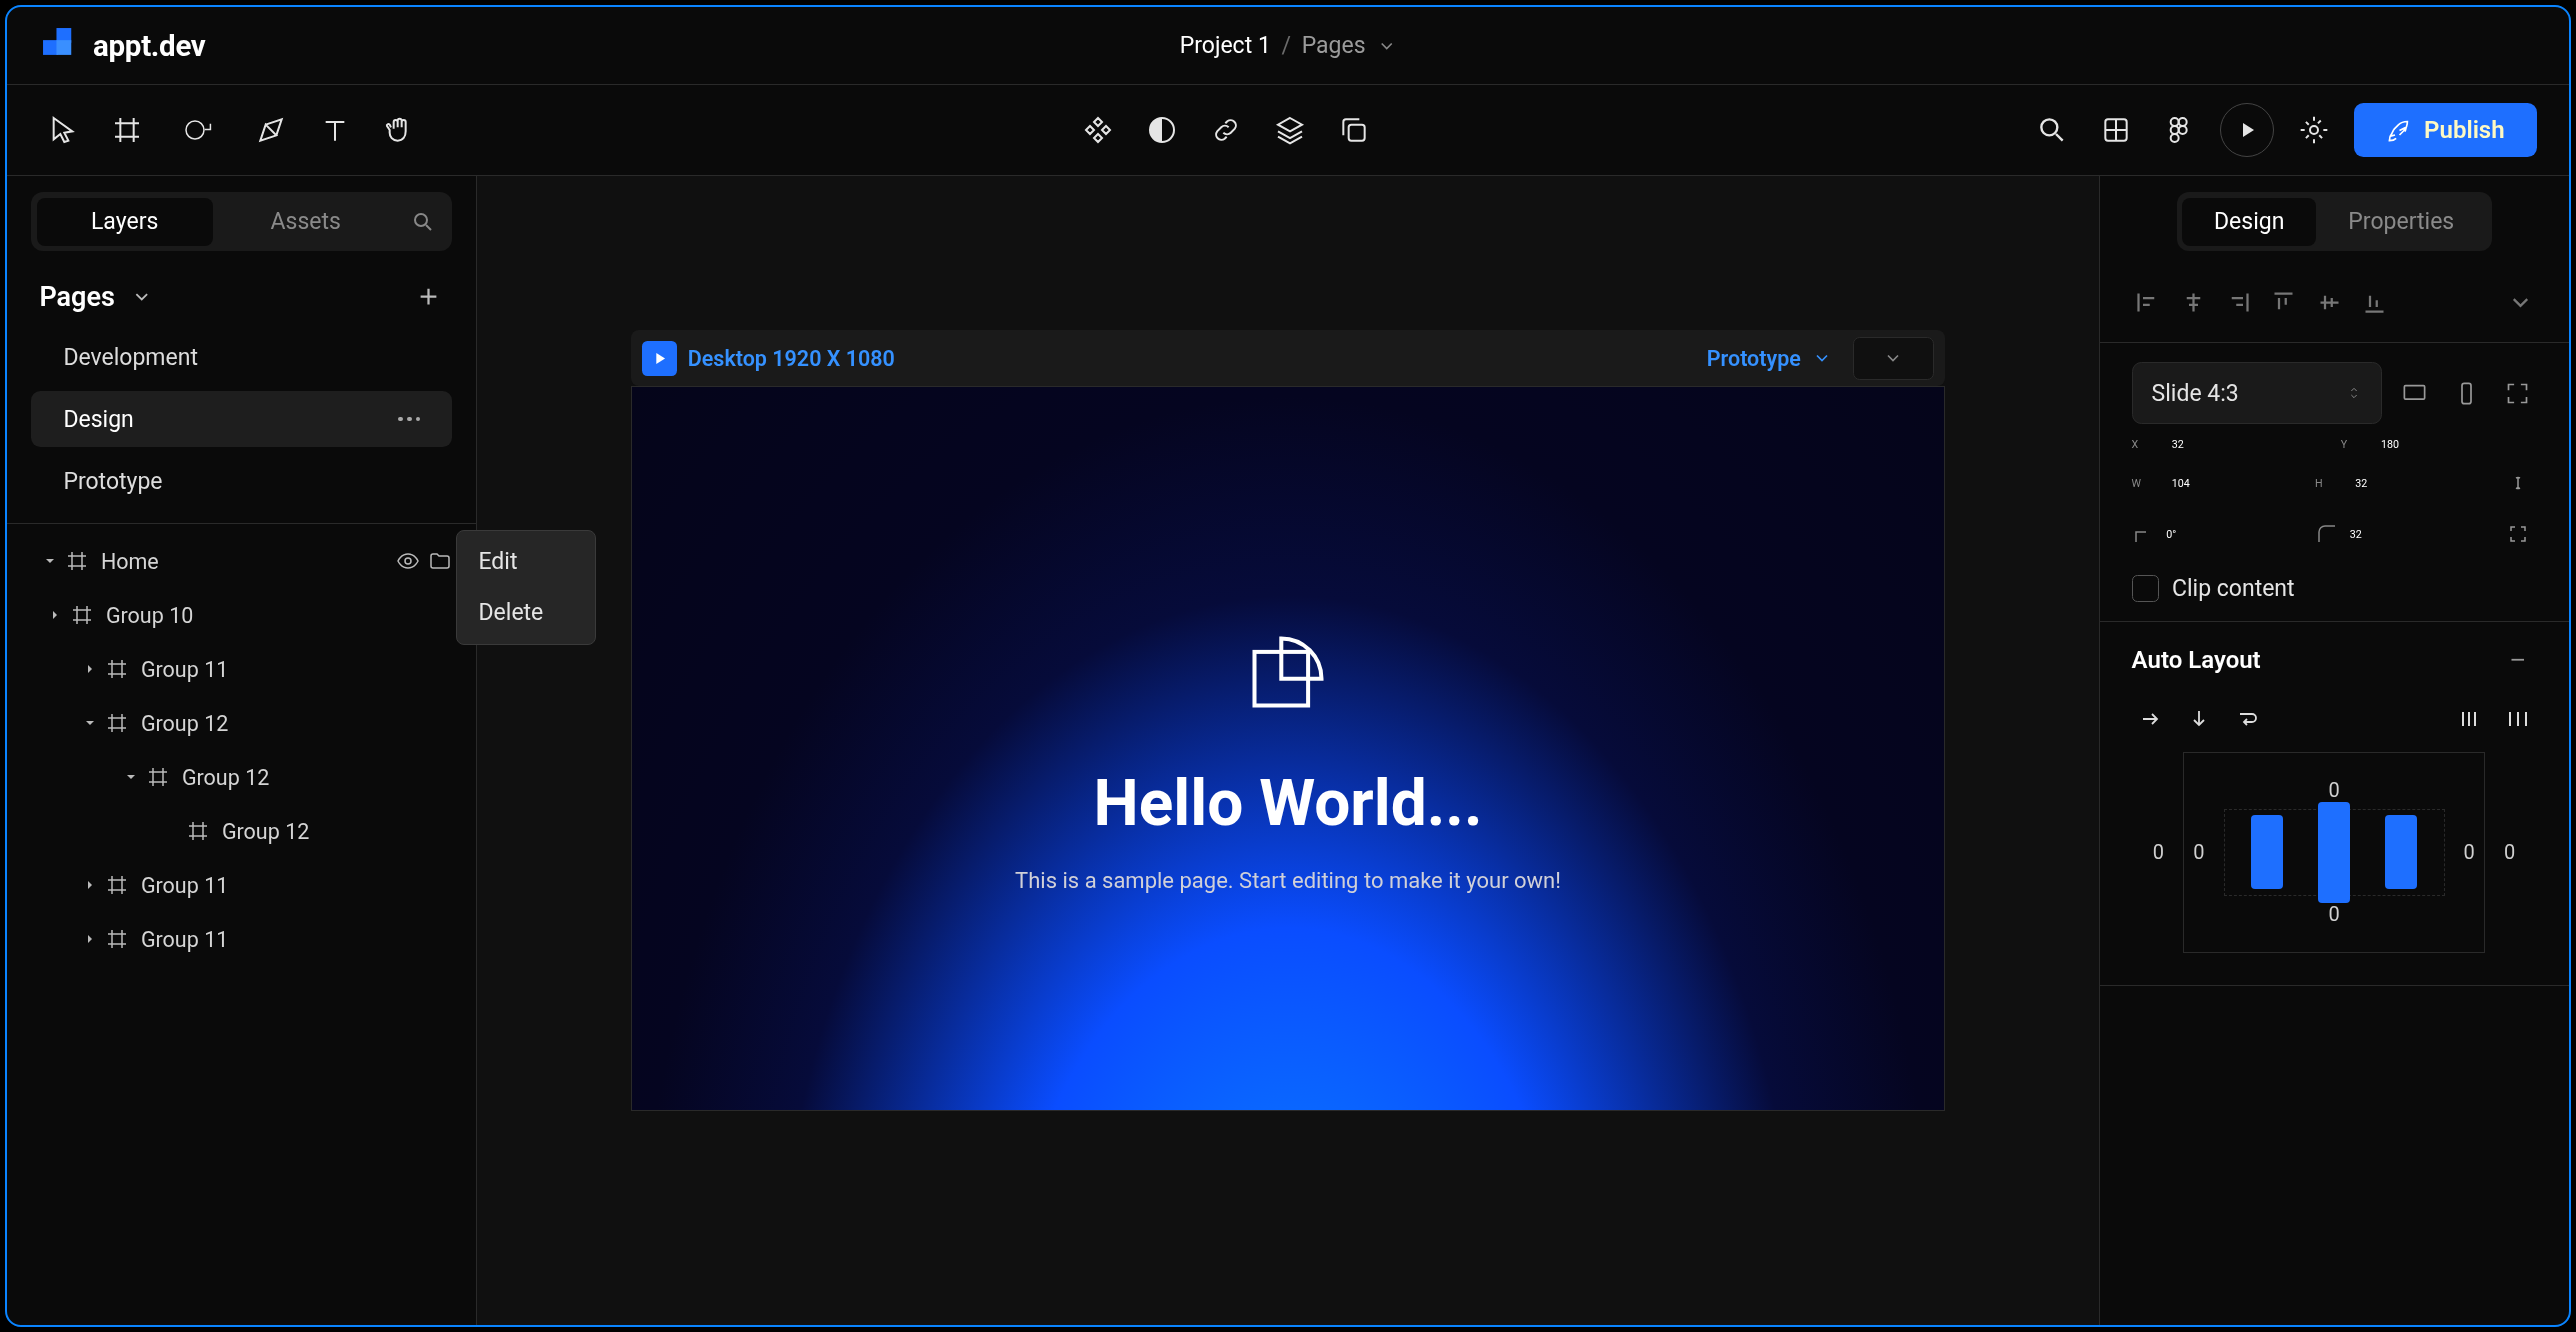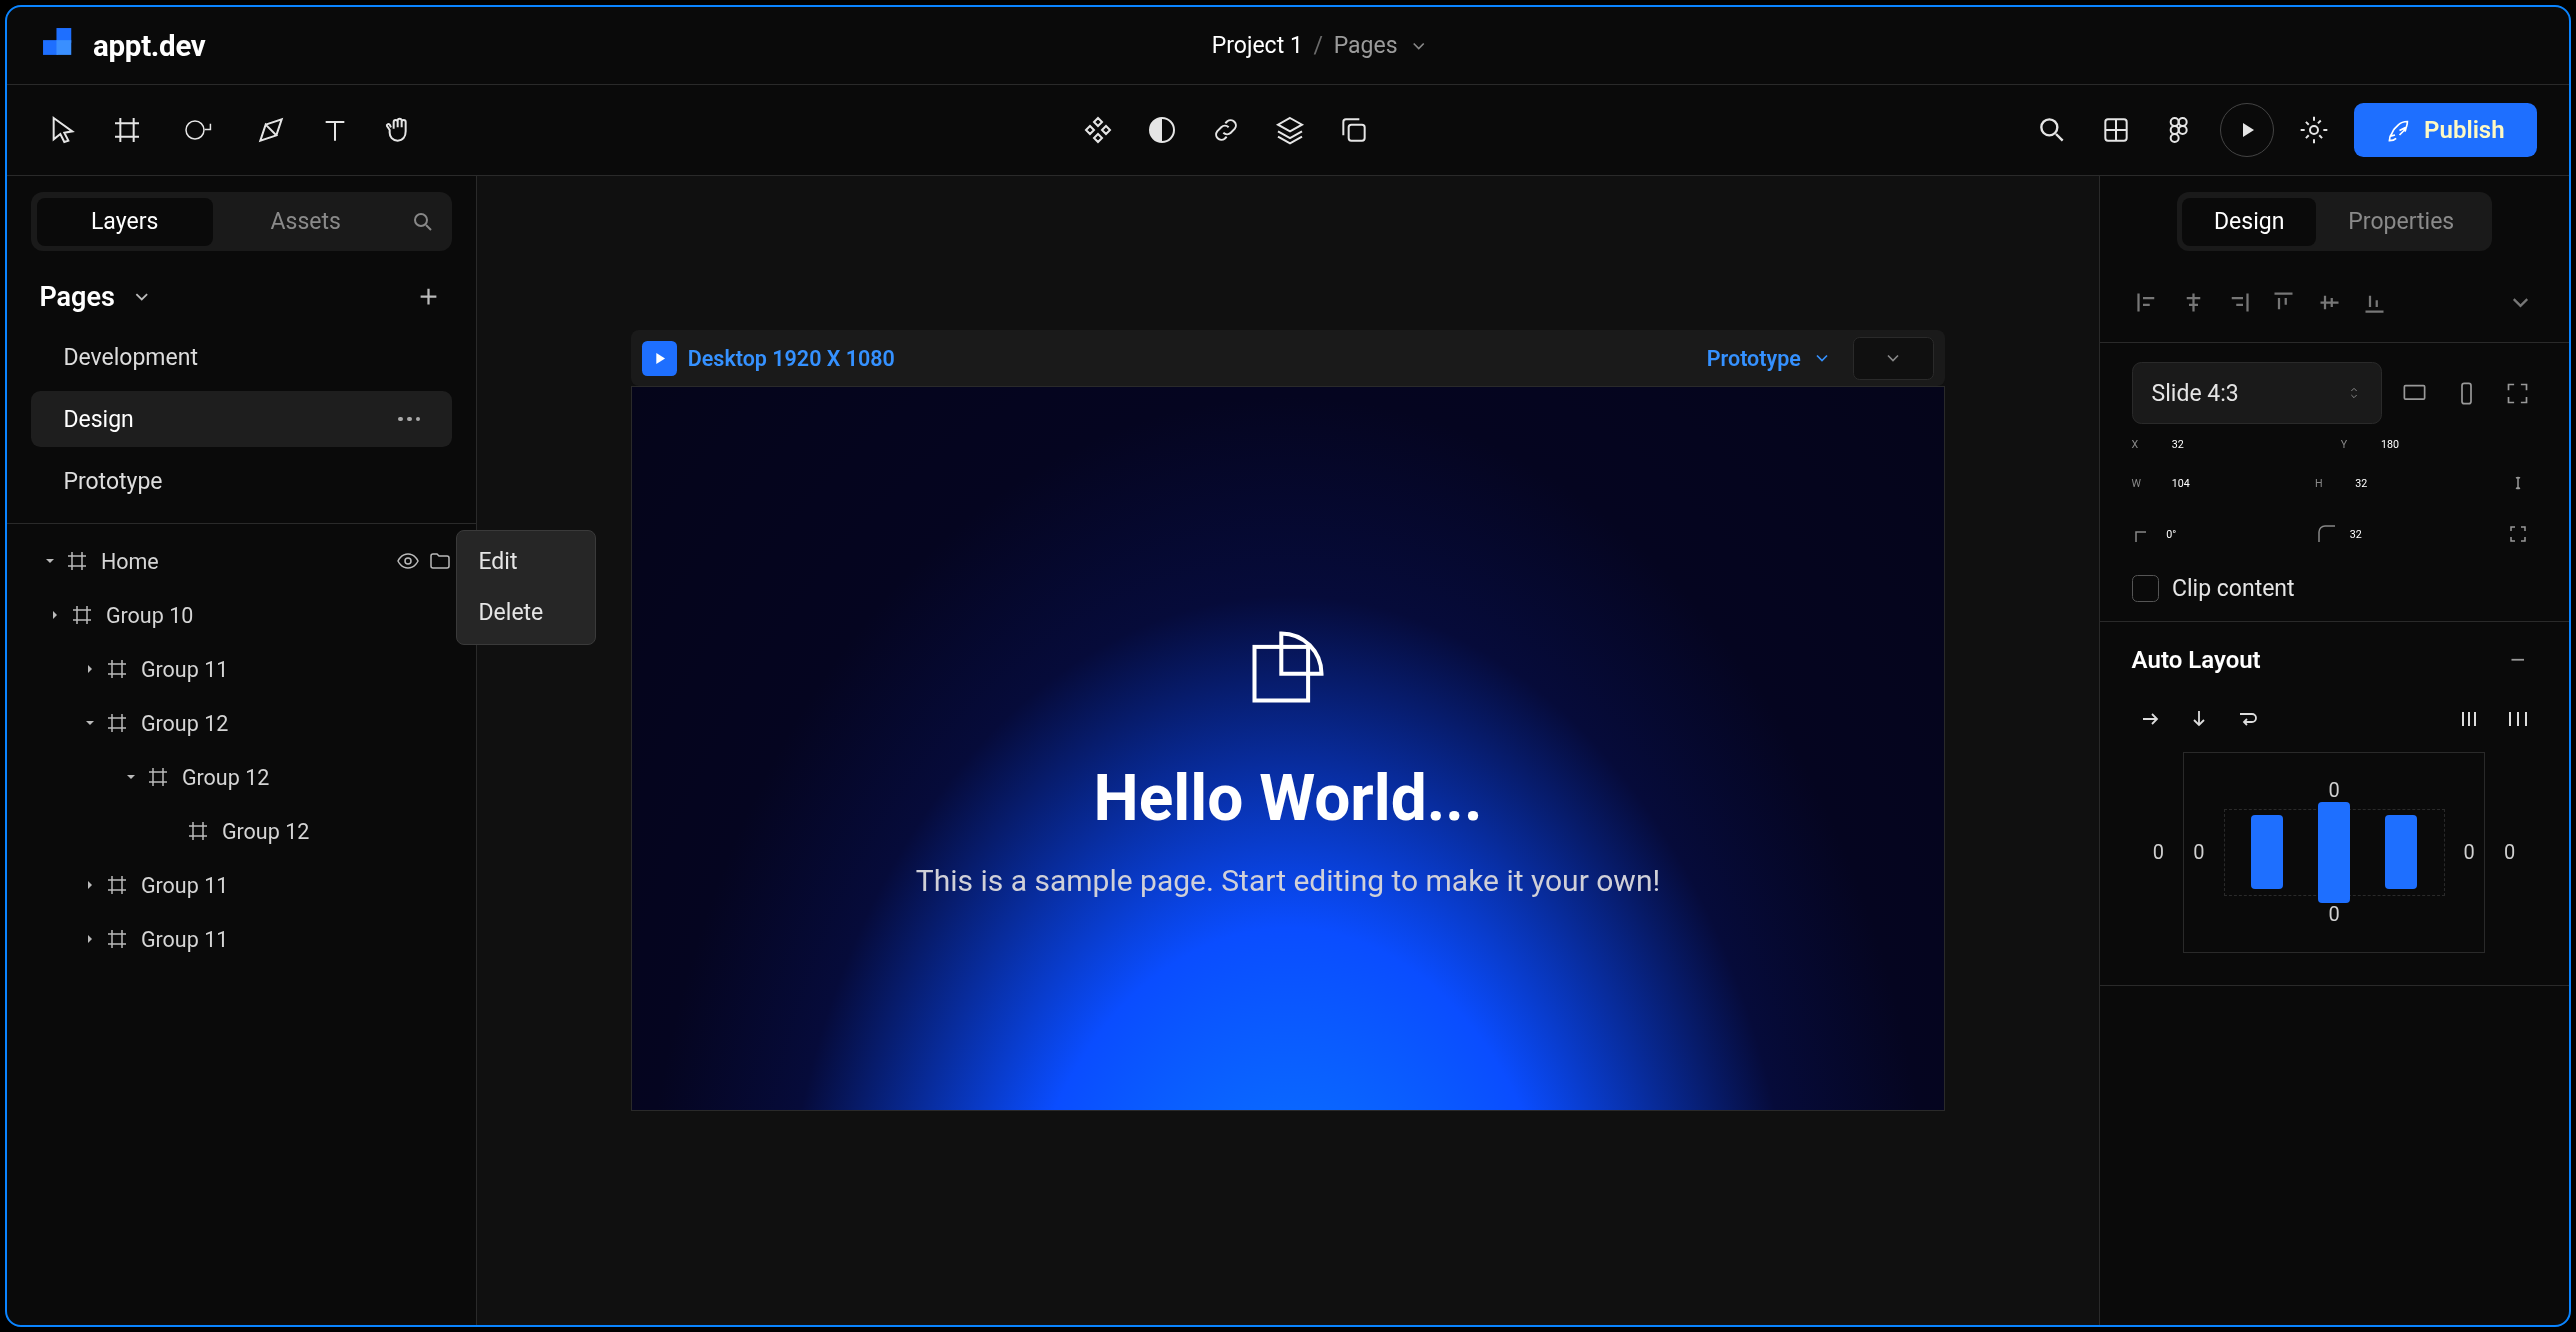--- a/index.html
+++ b/index.html
@@ -33,21 +33,20 @@
 .logo-text { font-size: 29.5px; font-weight: 700; color: #fff; letter-spacing: -0.3px; }
 .breadcrumb {
   position: absolute;
   left: 50%;
   transform: translateX(-50%);
   display: flex;
   align-items: center;
   gap: 10.7px;
   font-size: 23px;
   color: #fff;
-  margin-left: 32px;
 }
 .breadcrumb .sep { color: #6b6b6b; }
 .breadcrumb .muted { color: #9b9b9b; }
 
 .toolbar {
   height: 91px;
   display: flex;
   align-items: center;
   padding: 0 32px;
   border-bottom: 0.7px solid #2a2a2a;
@@ -210,21 +209,21 @@
   background: radial-gradient(ellipse at 50% 130%, #0a84ff 0%, #0a4dff 30%, #060b3a 55%, #050520 70%, #05051a 100%);
   border: 0.7px solid #2a2a2a;
   display: flex;
   flex-direction: column;
   align-items: center;
   justify-content: center;
   gap: 27px;
 }
 .canvas-logo { width: 134px; height: 134px; }
 .canvas-hello { font-size: 64px; font-weight: 700; color: #fff; }
-.canvas-sub { font-size: 30px; color: #d0d0d8; }
+.canvas-sub { font-size: 22px; color: #d0d0d8; }
 
 .right-panel {
   width: 470px;
   border-left: 0.7px solid #2a2a2a;
   display: flex;
   flex-direction: column;
   padding-top: 16px;
 }
 .prop-tabs {
   margin: 0 auto 21.5px;

